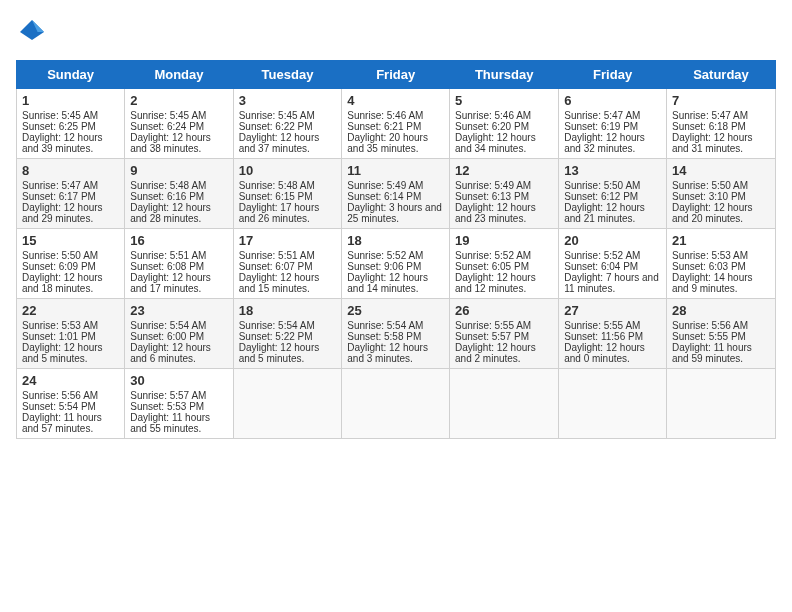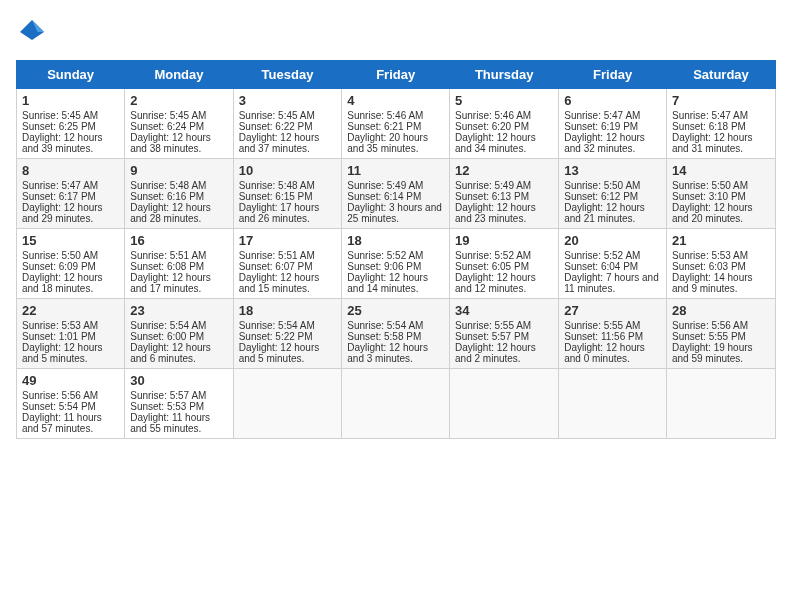--- a/index.html
+++ b/index.html
@@ -149,26 +149,26 @@
         <td><span class="day-num">18</span><span>Sunrise: 5:52 AM</span><br><span>Sunset: 9:06 PM</span><br><span>Daylight: 12 hours and 14 minutes.</span></td>
         <td><span class="day-num">19</span><span>Sunrise: 5:52 AM</span><br><span>Sunset: 6:05 PM</span><br><span>Daylight: 12 hours and 12 minutes.</span></td>
         <td><span class="day-num">20</span><span>Sunrise: 5:52 AM</span><br><span>Sunset: 6:04 PM</span><br><span>Daylight: 7 hours and 11 minutes.</span></td>
         <td><span class="day-num">21</span><span>Sunrise: 5:53 AM</span><br><span>Sunset: 6:03 PM</span><br><span>Daylight: 14 hours and 9 minutes.</span></td>
       </tr>
       <tr>
         <td><span class="day-num">22</span><span>Sunrise: 5:53 AM</span><br><span>Sunset: 1:01 PM</span><br><span>Daylight: 12 hours and 5 minutes.</span></td>
         <td><span class="day-num">23</span><span>Sunrise: 5:54 AM</span><br><span>Sunset: 6:00 PM</span><br><span>Daylight: 12 hours and 6 minutes.</span></td>
         <td><span class="day-num">18</span><span>Sunrise: 5:54 AM</span><br><span>Sunset: 5:22 PM</span><br><span>Daylight: 12 hours and 5 minutes.</span></td>
         <td><span class="day-num">25</span><span>Sunrise: 5:54 AM</span><br><span>Sunset: 5:58 PM</span><br><span>Daylight: 12 hours and 3 minutes.</span></td>
-        <td><span class="day-num">34</span><span>Sunrise: 5:55 AM</span><br><span>Sunset: 5:57 PM</span><br><span>Daylight: 12 hours and 2 minutes.</span></td>
+        <td><span class="day-num">26</span><span>Sunrise: 5:55 AM</span><br><span>Sunset: 5:57 PM</span><br><span>Daylight: 12 hours and 2 minutes.</span></td>
         <td><span class="day-num">27</span><span>Sunrise: 5:55 AM</span><br><span>Sunset: 11:56 PM</span><br><span>Daylight: 12 hours and 0 minutes.</span></td>
-        <td><span class="day-num">28</span><span>Sunrise: 5:56 AM</span><br><span>Sunset: 5:55 PM</span><br><span>Daylight: 19 hours and 59 minutes.</span></td>
+        <td><span class="day-num">28</span><span>Sunrise: 5:56 AM</span><br><span>Sunset: 5:55 PM</span><br><span>Daylight: 11 hours and 59 minutes.</span></td>
       </tr>
       <tr>
-        <td><span class="day-num">49</span><span>Sunrise: 5:56 AM</span><br><span>Sunset: 5:54 PM</span><br><span>Daylight: 11 hours and 57 minutes.</span></td>
+        <td><span class="day-num">24</span><span>Sunrise: 5:56 AM</span><br><span>Sunset: 5:54 PM</span><br><span>Daylight: 11 hours and 57 minutes.</span></td>
         <td><span class="day-num">30</span><span>Sunrise: 5:57 AM</span><br><span>Sunset: 5:53 PM</span><br><span>Daylight: 11 hours and 55 minutes.</span></td>
         <td class="empty-cell"></td>
         <td class="empty-cell"></td>
         <td class="empty-cell"></td>
         <td class="empty-cell"></td>
         <td class="empty-cell"></td>
       </tr>
     </tbody>
 </table>
 

